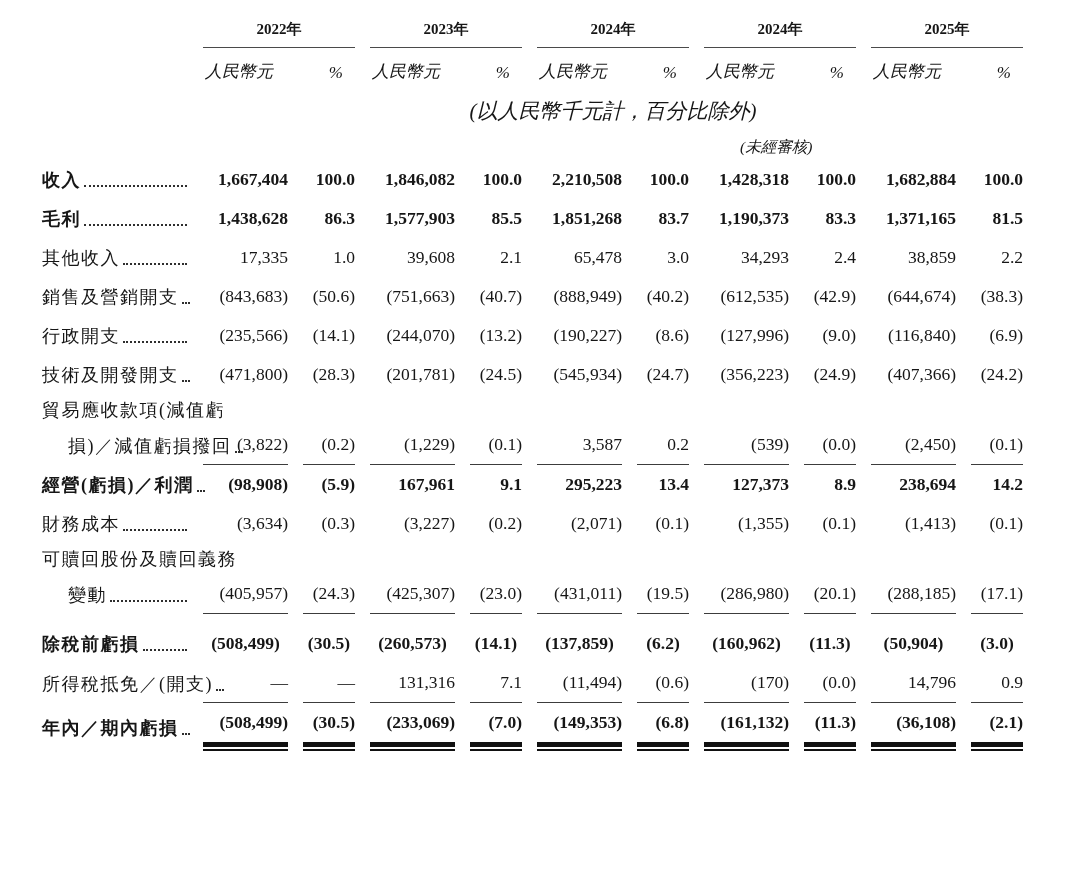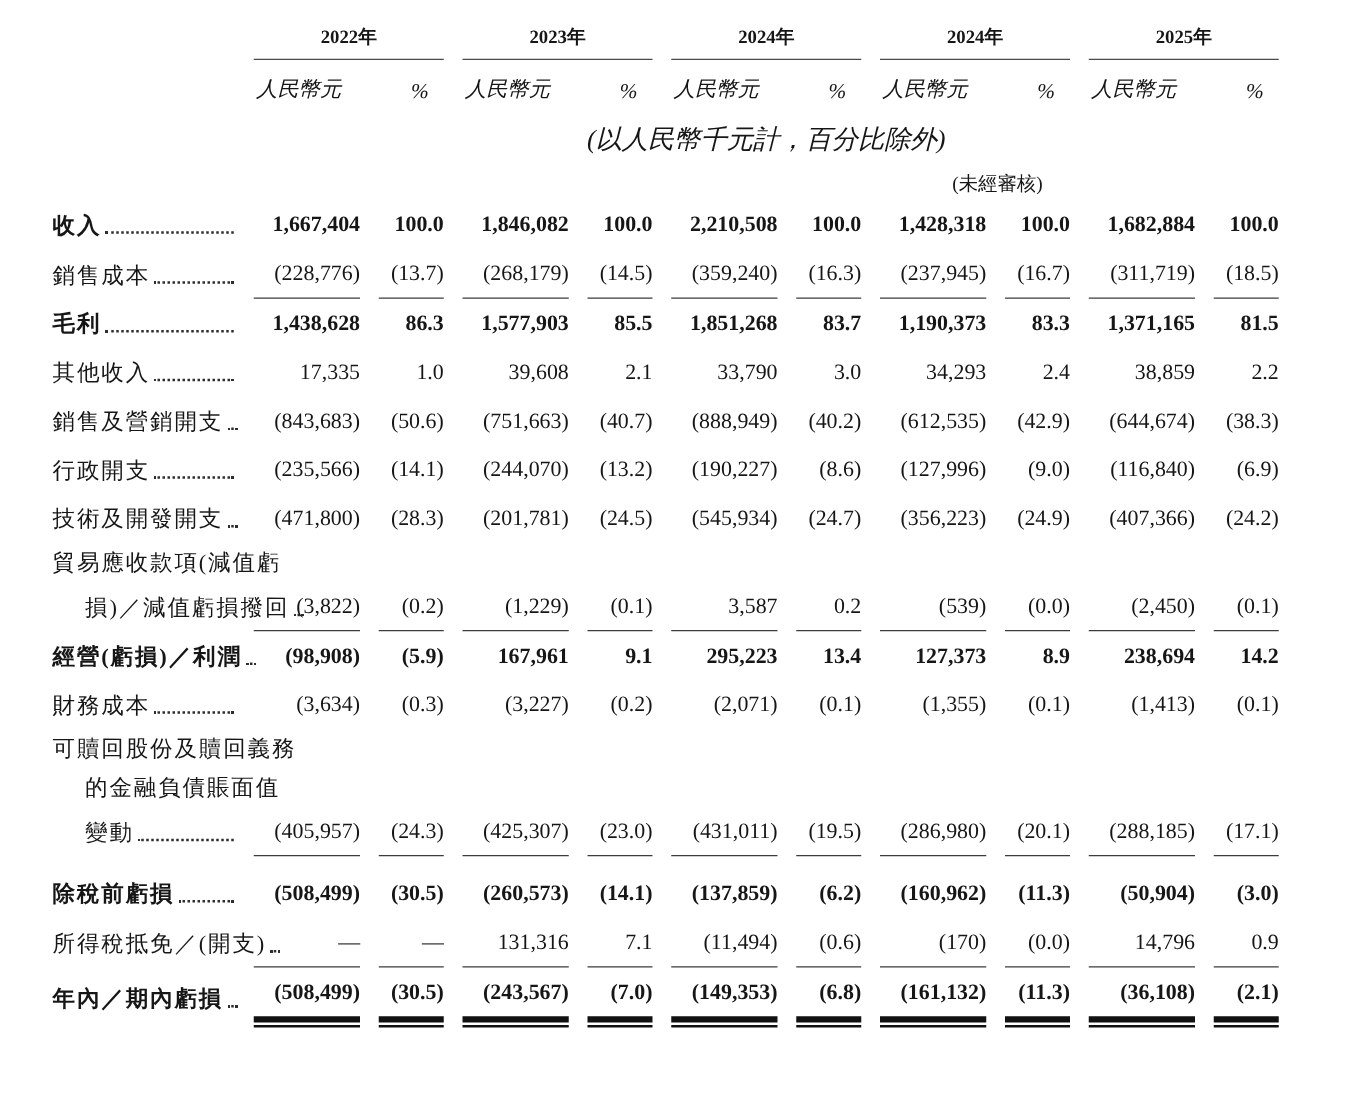--- a/index.html
+++ b/index.html
@@ -47,21 +47,22 @@
   .sub.rmb{text-align:left;padding-left:2px;}
   .sub.pct{text-align:right;padding-right:12px;}
   .note{
     text-align:center;
     font-style:italic;
     font-size:21px;
     padding:10px 0 2px 0;
     white-space:nowrap;
   }
   .unaud{
-    text-align:center;
+    text-align:left;
+    font-style:italic;
     font-size:15.5px;
     padding:10px 0 2px 36px;
     white-space:nowrap;
   }
 
   
   td{vertical-align:bottom;}
   td.lblcell{
     font-size:18px;
     letter-spacing:1.5px;
@@ -78,21 +79,21 @@
     min-width:8px;
   }
   td.v{
     text-align:right;
     font-size:17.5px;
     padding:8px 0 9px 0;
     line-height:22px;
     white-space:nowrap;
   }
   tr.short td{padding-top:5px;padding-bottom:4px;}
-  tr.sp td{padding-top:18px;}
+  tr.sp td{padding-top:18px;text-align:center;}
   .b{font-weight:700;}
   td.ul{border-bottom:1.6px solid #3c3c3c;}
   td.dbl{
     border-bottom:5px solid #111;
     position:relative;
   }
   td.dbl::after{
     content:"";
     position:absolute;
     left:0;right:0;bottom:-9px;
@@ -163,38 +164,20 @@
           <td class="v b">1,846,082</td>
           <td class="v b">100.0</td>
           <td class="v b">2,210,508</td>
           <td class="v b">100.0</td>
           <td class="v b">1,428,318</td>
           <td class="v b">100.0</td>
           <td class="v b">1,682,884</td>
           <td class="v b">100.0</td>
         </tr>
         <tr>
-          <td class="lblcell">
-            <div class="wrap">
-              <span class="lt">銷售成本</span>
-              <span class="dots"></span>
-            </div>
-          </td>
-          <td class="v ul">(228,776)</td>
-          <td class="v ul">(13.7)</td>
-          <td class="v ul">(268,179)</td>
-          <td class="v ul">(14.5)</td>
-          <td class="v ul">(359,240)</td>
-          <td class="v ul">(16.3)</td>
-          <td class="v ul">(237,945)</td>
-          <td class="v ul">(16.7)</td>
-          <td class="v ul">(311,719)</td>
-          <td class="v ul">(18.5)</td>
-        </tr>
-        <tr>
           <td class="lblcell b">
             <div class="wrap">
               <span class="lt">毛利</span>
               <span class="dots"></span>
             </div>
           </td>
           <td class="v b">1,438,628</td>
           <td class="v b">86.3</td>
           <td class="v b">1,577,903</td>
           <td class="v b">85.5</td>
@@ -209,21 +192,21 @@
           <td class="lblcell">
             <div class="wrap">
               <span class="lt">其他收入</span>
               <span class="dots"></span>
             </div>
           </td>
           <td class="v">17,335</td>
           <td class="v">1.0</td>
           <td class="v">39,608</td>
           <td class="v">2.1</td>
-          <td class="v">33,790</td>
+          <td class="v">65,478</td>
           <td class="v">3.0</td>
           <td class="v">34,293</td>
           <td class="v">2.4</td>
           <td class="v">38,859</td>
           <td class="v">2.2</td>
         </tr>
         <tr>
           <td class="lblcell">
             <div class="wrap">
               <span class="lt">銷售及營銷開支</span>
@@ -358,37 +341,20 @@
           <td class="v"></td>
           <td class="v"></td>
           <td class="v"></td>
           <td class="v"></td>
           <td class="v"></td>
           <td class="v"></td>
           <td class="v"></td>
           <td class="v"></td>
           <td class="v"></td>
         </tr>
-        <tr class="short">
-          <td class="lblcell ind">
-            <div class="wrap">
-              <span class="lt">的金融負債賬面值</span>
-            </div>
-          </td>
-          <td class="v"></td>
-          <td class="v"></td>
-          <td class="v"></td>
-          <td class="v"></td>
-          <td class="v"></td>
-          <td class="v"></td>
-          <td class="v"></td>
-          <td class="v"></td>
-          <td class="v"></td>
-          <td class="v"></td>
-        </tr>
         <tr>
           <td class="lblcell ind">
             <div class="wrap">
               <span class="lt">變動</span>
               <span class="dots"></span>
             </div>
           </td>
           <td class="v ul">(405,957)</td>
           <td class="v ul">(24.3)</td>
           <td class="v ul">(425,307)</td>
@@ -438,21 +404,21 @@
         </tr>
         <tr>
           <td class="lblcell b">
             <div class="wrap">
               <span class="lt">年內／期內虧損</span>
               <span class="dots"></span>
             </div>
           </td>
           <td class="v b dbl">(508,499)</td>
           <td class="v b dbl">(30.5)</td>
-          <td class="v b dbl">(243,567)</td>
+          <td class="v b dbl">(233,069)</td>
           <td class="v b dbl">(7.0)</td>
           <td class="v b dbl">(149,353)</td>
           <td class="v b dbl">(6.8)</td>
           <td class="v b dbl">(161,132)</td>
           <td class="v b dbl">(11.3)</td>
           <td class="v b dbl">(36,108)</td>
           <td class="v b dbl">(2.1)</td>
         </tr>
       </tbody>
   </table>

